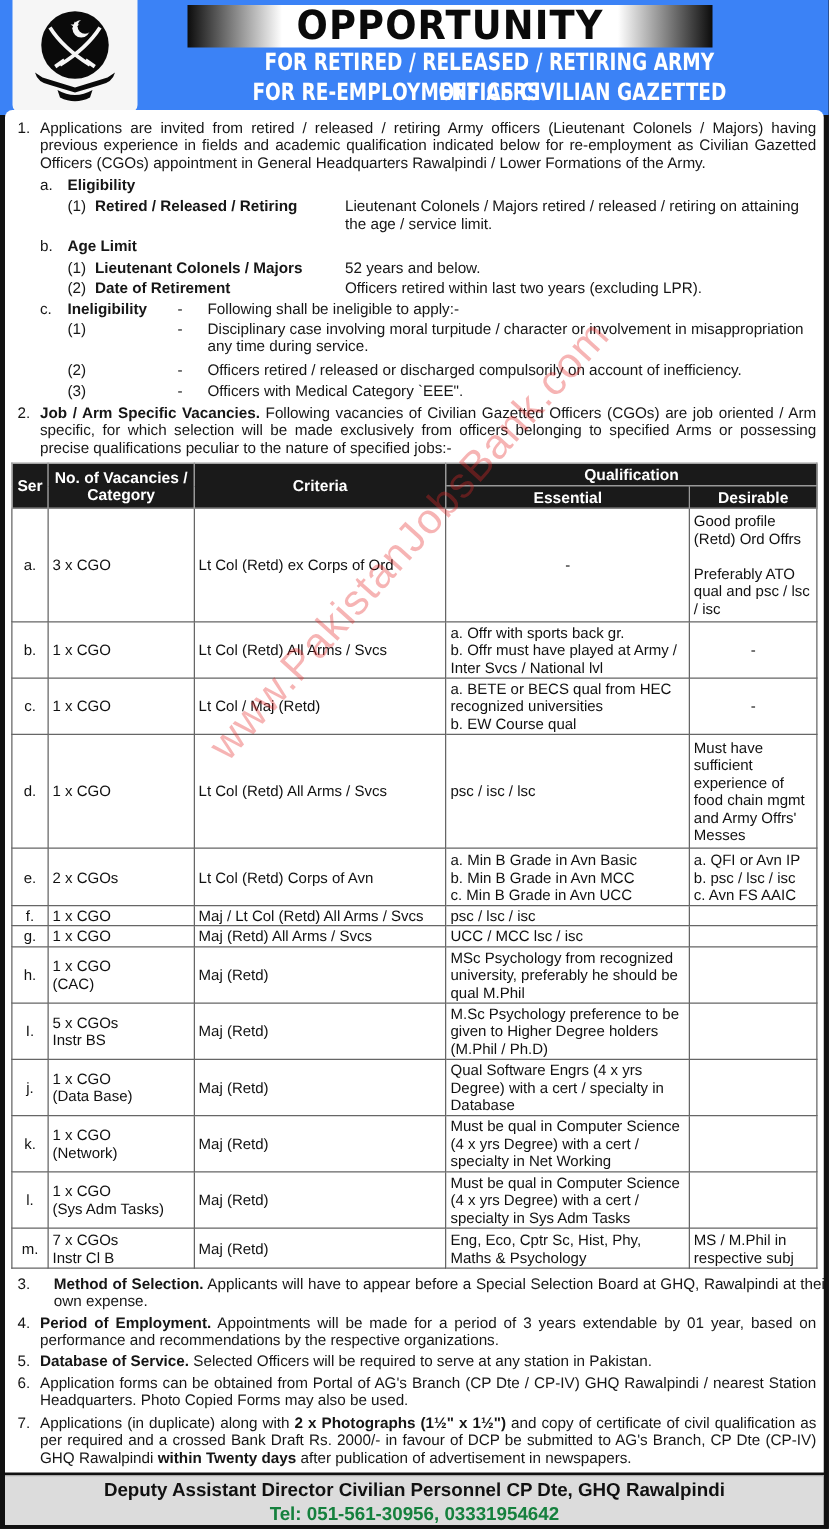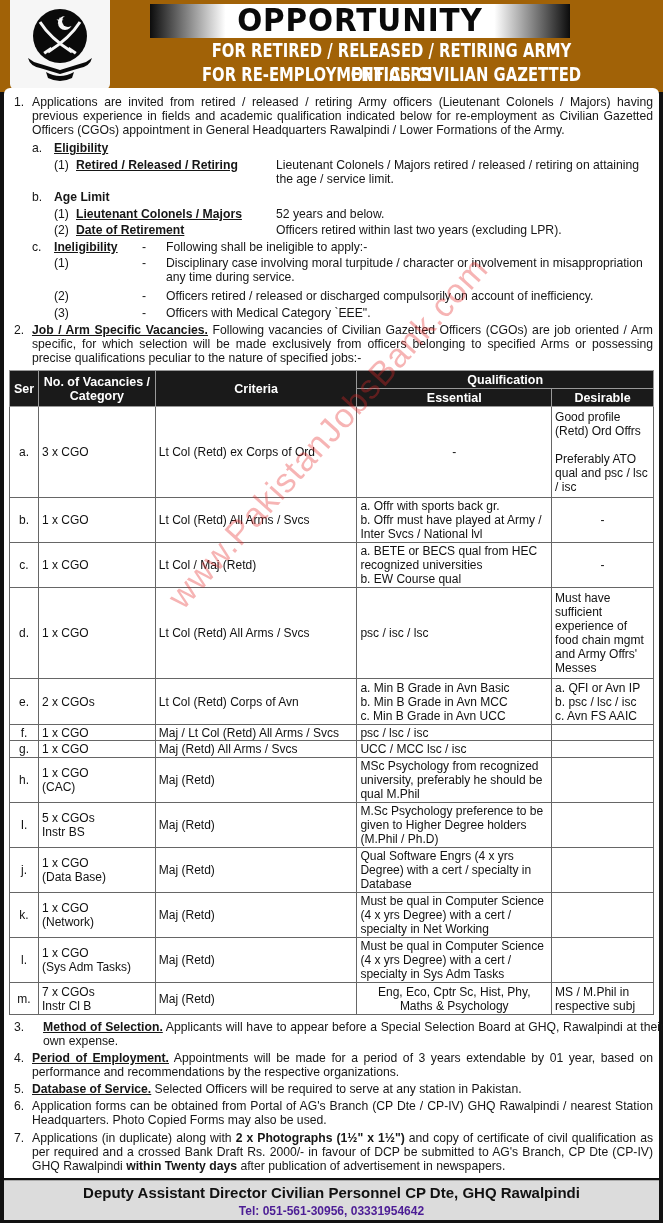--- a/index.html
+++ b/index.html
@@ -2,62 +2,62 @@
 <html><head>
   <meta charset="utf-8">
   <style>
     * { box-sizing: border-box; margin: 0; padding: 0; }
     html, body { width: 663px; height: 1223px; background: #111; overflow: hidden; }
     body { font-family: "Liberation Sans", sans-serif; color: #111; position: relative; }
 
     .ad { position: absolute; left: 0; top: 0; width: 663px; height: 1223px; background: #111; }
 
     
-    .header { position: absolute; left: 0; top: 0; width: 663px; height: 92px; background: #a16207; }
+    .header { position: absolute; left: 0; top: 0; width: 663px; height: 92px; background: #3b82f6; }
     .logo-box { position: absolute; left: 10px; top: 0; width: 100px; height: 90px; background: #f6f6f6;
       border-radius: 0 0 6px 6px; }
     .logo-svg { position: absolute; left: 0; top: 0; width: 100px; height: 90px; }
 
     .title-banner { position: absolute; left: 150px; top: 4px; width: 420px; height: 34px;
       background: linear-gradient(90deg, #0c0c0c 0%, #fff 18%, #fff 82%, #0c0c0c 100%); }
     .title { position: absolute; left: 150px; top: 2px; width: 420px; height: 36px; text-align: center;
       font-weight: 900; font-size: 32px; line-height: 36px; letter-spacing: 1px; color: #0a0a0a;
       font-family: "DejaVu Sans", sans-serif; transform: scaleX(0.92); }
     .sub { position: absolute; left: 120px; width: 543px; text-align: center; color: #fff;
       font-family: "DejaVu Sans", sans-serif; font-weight: bold; font-size: 19px; line-height: 24px;
       transform: scaleX(0.78); transform-origin: center; letter-spacing: 0; }
     .sub1 { top: 38px; }
     .sub2 { top: 62px; }
 
     
     .body { position: absolute; left: 4px; top: 88px; width: 655px; height: 1090px; background: #fff;
       border-radius: 6px 6px 0 0; }
 
     .txt { position: absolute; font-size: 12.2px; line-height: 14px; color: #161616; font-family: "Liberation Sans", sans-serif; }
-    .u { text-decoration: underline; font-weight: bold; }
+    .u { font-weight: bold; }
     .b { font-weight: bold; }
     .just { text-align: justify; text-align-last: left; }
 
     
     .tbl { position: absolute; left: 9px; top: 370px; width: 645px; border-collapse: collapse; }
     .tbl td, .tbl th { border: 1px solid #666; font-size: 12px; line-height: 14px; vertical-align: middle; padding: 0 3px; }
     .tbl th { background: #1a1a1a; color: #fff; font-weight: bold; text-align: center; font-size: 12.5px; line-height: 14px; border-color: #999; }
     .tbl td.ser { text-align: center; }
     .tbl td.center { text-align: center; }
 
     
     .wm { position: absolute; left: 160px; top: 590px; font-size: 34px; color: rgba(230, 40, 40, 0.35);
       transform: rotate(-48deg); transform-origin: left top; white-space: nowrap; font-family: "Liberation Sans", sans-serif;
       pointer-events: none; letter-spacing: 1px; }
 
     
     .footer { position: absolute; left: 4px; top: 1180px; width: 655px; height: 40px; background: #dcdcdc;
       border-top: 1px solid #aaa; text-align: center; }
     .footer-1 { font-weight: bold; font-size: 15px; line-height: 19px; color: #111; margin-top: 2px; }
-    .footer-2 { font-weight: bold; font-size: 12px; line-height: 19px; color: #4c1d95; }
+    .footer-2 { font-weight: bold; font-size: 15px; line-height: 19px; color: #15803d; }
   </style>
 </head>
 <body>
 
 <div class="ad">
 
   <div class="header">
     <div class="logo-box">
       <svg class="logo-svg" viewBox="0 0 100 90">
         <circle cx="50" cy="36" r="27" fill="#0a0a0a"></circle>
@@ -235,21 +235,21 @@
 (Sys Adm Tasks)</td>
           <td style="white-space: pre-line;">Maj (Retd)</td>
           <td style="white-space: pre-line;">Must be qual in Computer Science (4 x yrs Degree) with a cert / specialty in Sys Adm Tasks</td>
           <td style="white-space: pre-line;"></td>
         </tr>
         <tr style="height: 32px;">
           <td class="ser" style="white-space: pre-line;">m.</td>
           <td style="white-space: pre-line;">7 x CGOs
 Instr Cl B</td>
           <td style="white-space: pre-line;">Maj (Retd)</td>
-          <td style="white-space: pre-line; text-align: center;">Eng, Eco, Cptr Sc, Hist, Phy, Maths &amp; Psychology</td>
+          <td style="white-space: pre-line;">Eng, Eco, Cptr Sc, Hist, Phy, Maths &amp; Psychology</td>
           <td style="white-space: pre-line;">MS / M.Phil in respective subj</td>
         </tr>
       </tbody>
   </table>
 
   <div class="wm">www.PakistanJobsBank.com</div>
 
   <div class="txt" style="left:14px; top:1020px;">3.</div>
   <div class="txt just" style="left:43px; top:1020px; width:621px;"><span class="u">Method of Selection.</span><span> Applicants will have to appear before a Special Selection Board at GHQ, Rawalpindi at their own expense.</span></div>
 

